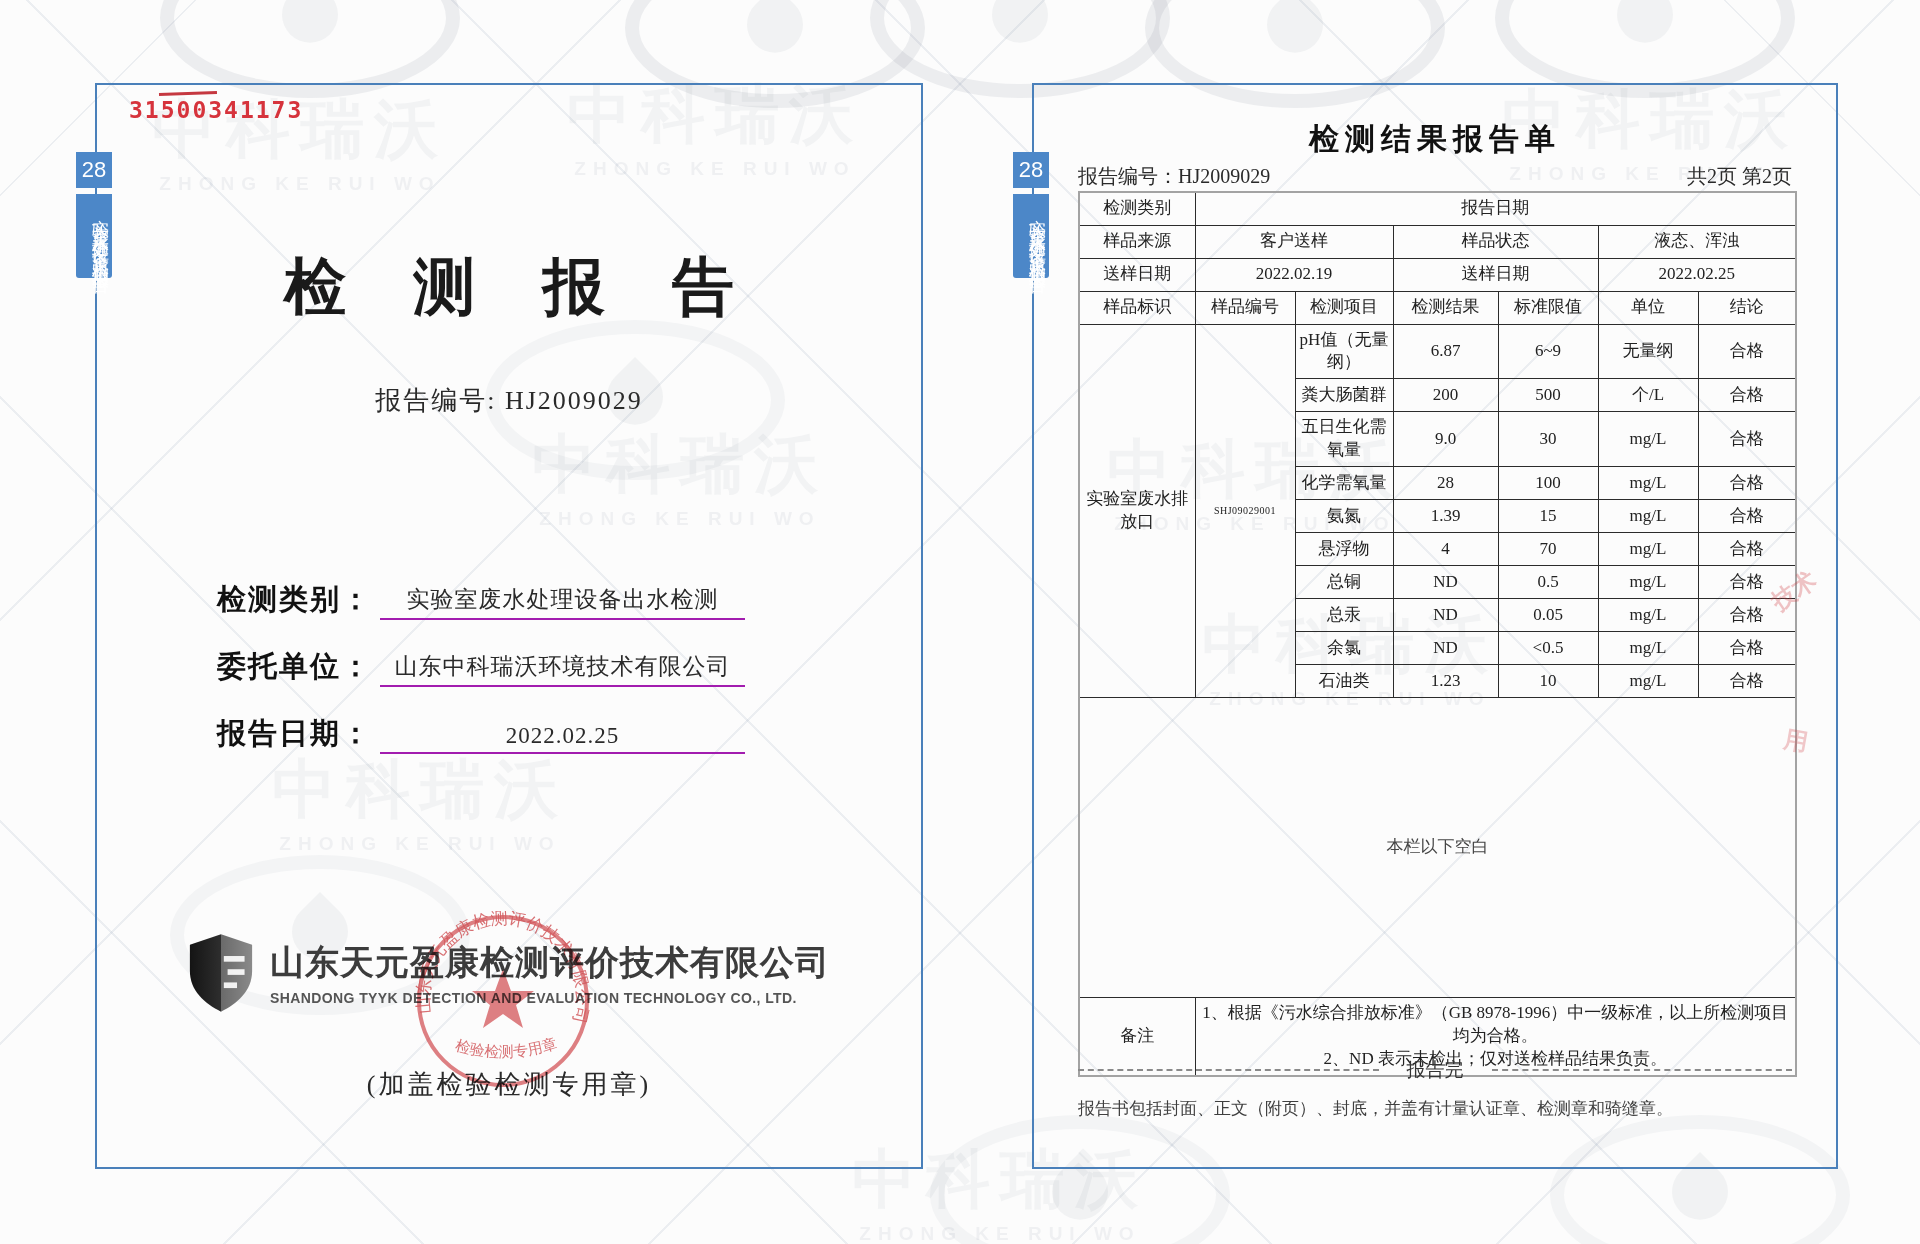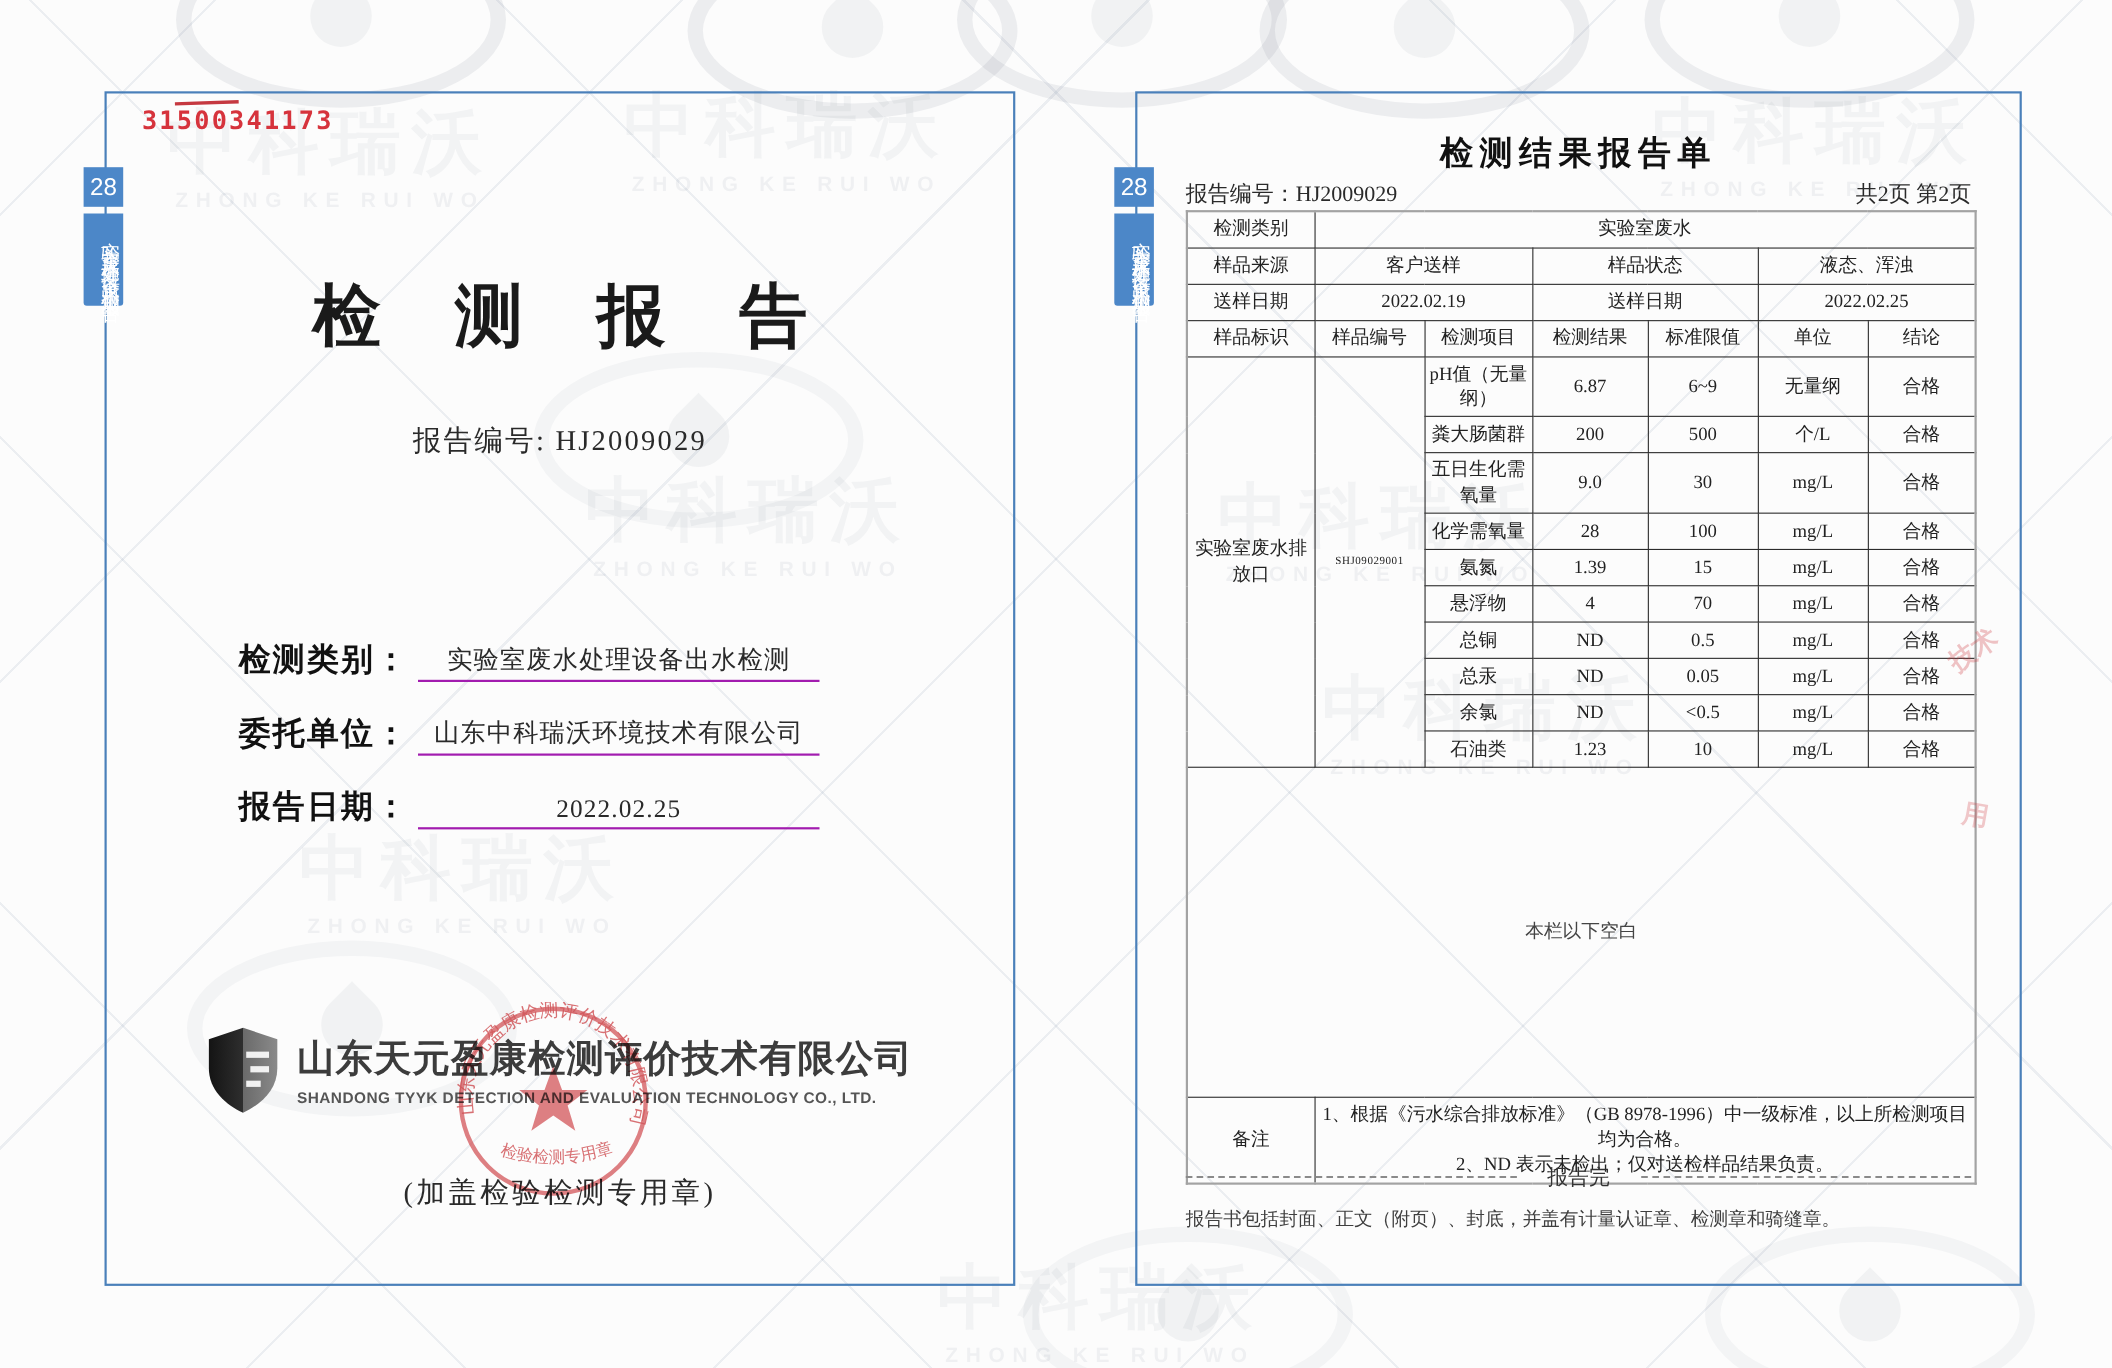--- a/index.html
+++ b/index.html
@@ -243,21 +243,21 @@
         <col style="width:100px">
         <col style="width:98px">
       <col style="width:105px">
         <col style="width:100px">
         <col style="width:100px">
         <col style="width:98px">
     </colgroup>
     <tbody>
       <tr class="h34">
         <td>检测类别</td>
-        <td colspan="6">实验室废水</td>
+        <td colspan="6">报告日期</td>
       </tr>
       <tr class="h34">
         <td>样品来源</td>
         <td colspan="2">客户送样</td>
         <td colspan="2">样品状态</td>
         <td colspan="2">液态、浑浊</td>
       </tr>
       <tr class="h34">
         <td>送样日期</td>
         <td colspan="2">2022.02.19</td>

